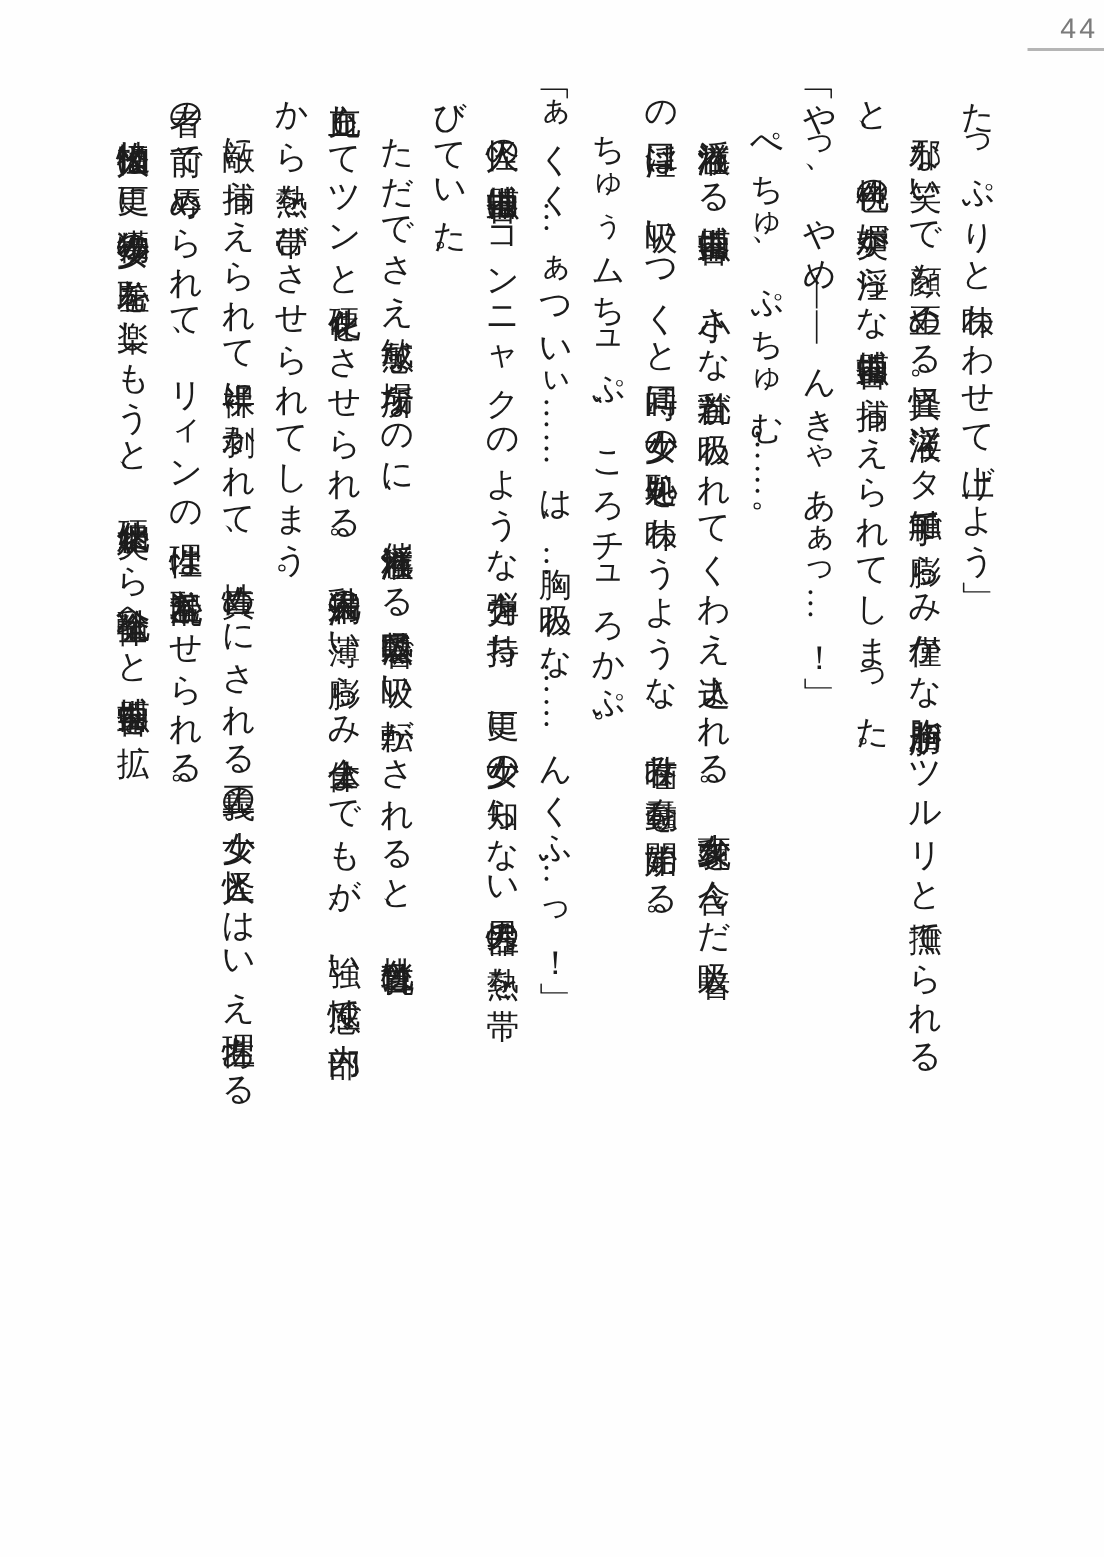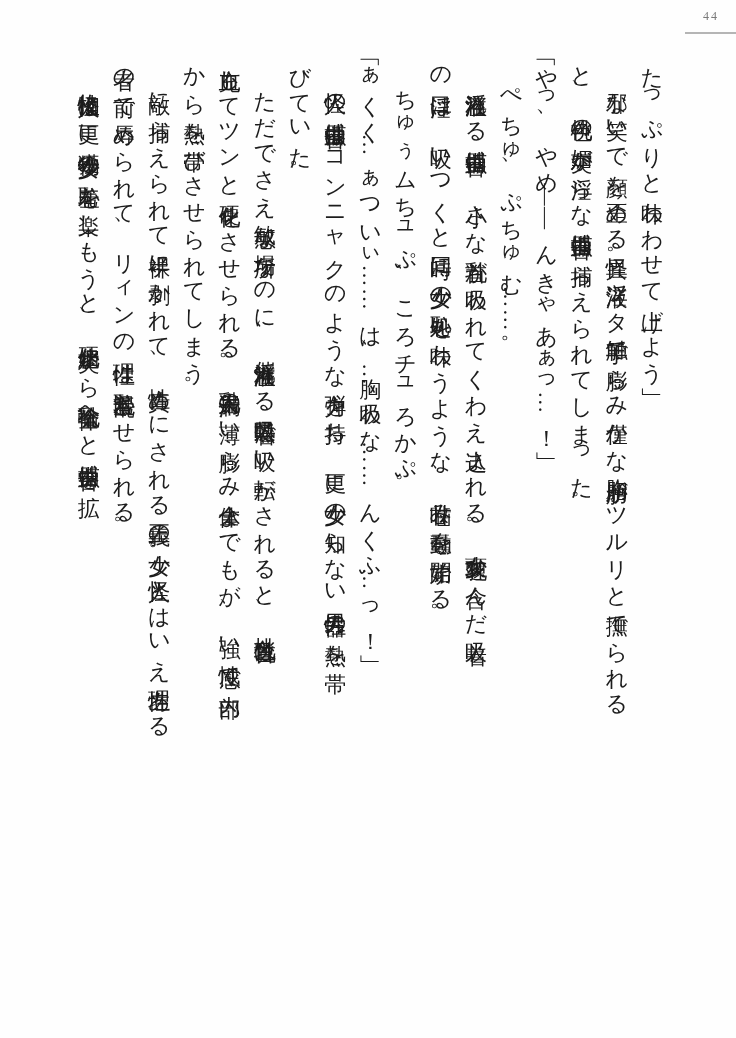--- a/index.html
+++ b/index.html
@@ -20,25 +20,25 @@
     overflow: hidden;
     font-family: "Liberation Serif", "DejaVu Serif", serif;
   }
   .page {
     position: absolute;
     inset: 0;
   }
   .pagenum {
     position: absolute;
     top: 9px;
-    right: 17px;
-    font-size: 12px;
+    right: 4px;
+    font-size: 19px;
     letter-spacing: 2px;
     color: var(--page_number);
-    font-family: Liberation Serif, serif;
+    font-family: Liberation Sans, sans-serif;
   }
   .pagenum-rule {
     position: absolute;
     top: 32px;
     right: 0;
     width: 51px;
     height: 2px;
     background: var(--rule);
   }
   .text-block {

